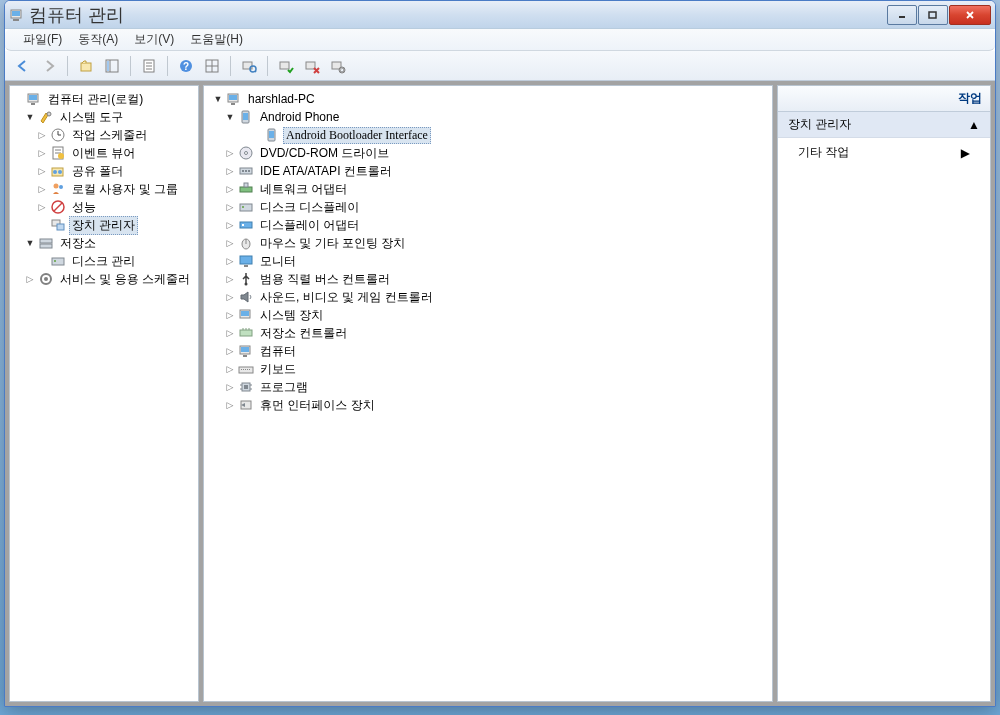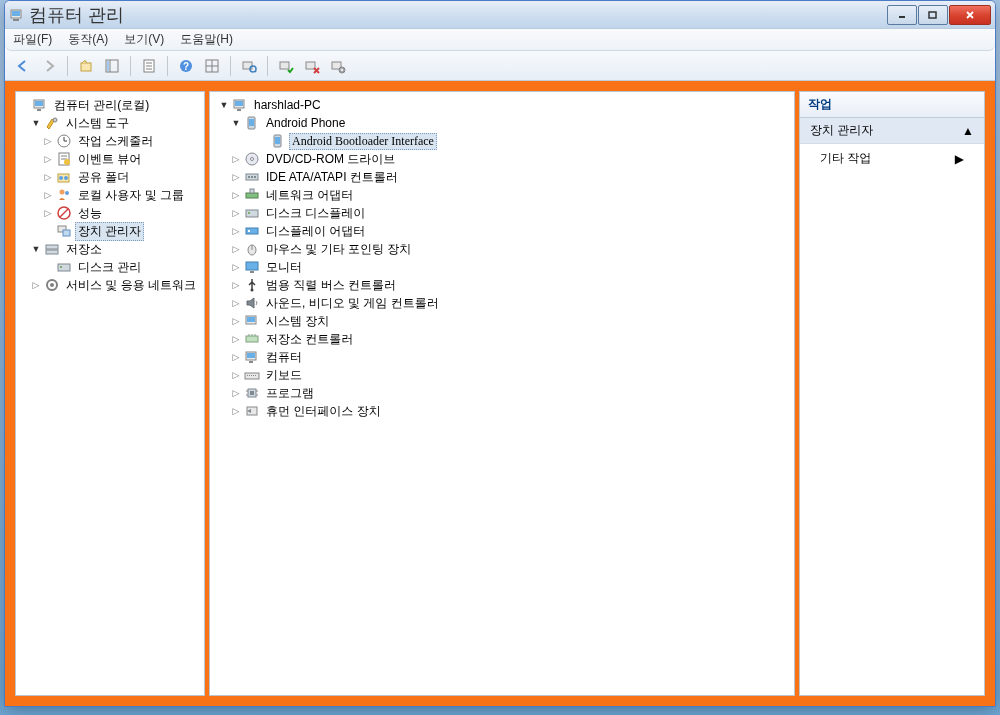--- a/index.html
+++ b/index.html
@@ -77,21 +77,21 @@
   border-color: #a03020;
   color: #fff;
 }
 
 .menubar {
   height: 22px;
   background: linear-gradient(to bottom, #f8fafc, #eef3f9);
   border-bottom: 1px solid #d0d8e0;
   display: flex;
   align-items: center;
-  padding: 0 0;
+  padding: 0 10px;
   border-radius: 6px;
 }
 
 .menu-item {
   padding: 2px 8px;
   cursor: default;
   color: #333;
 }
 
 .toolbar {
@@ -117,35 +117,36 @@
 .tb-sep {
   width: 1px;
   height: 20px;
   background: #c0c8d0;
   margin: 0 4px;
 }
 
 .content {
   flex: 1;
   display: flex;
-  background: #f97316;
-  padding: 10px;
+  background: #a3a3a3;
+  padding: 4px;
   gap: 4px;
   overflow: hidden;
+  text-align: right;
 }
 
 .pane {
   border: 1px solid #b8c4d0;
   background: #fff;
   overflow: auto;
 }
 
 .left-pane { width: 190px; }
 .center-pane { flex: 1; }
-.right-pane { width: 186px; display: flex; flex-direction: column; }
+.right-pane { width: 214px; display: flex; flex-direction: column; }
 
 .tree {
   padding: 4px 2px;
 }
 
 .tree-row {
   display: flex;
   align-items: center;
   height: 18px;
   white-space: nowrap;
@@ -469,21 +470,21 @@
 
         <div class="tree-row">
           <span class="tree-indent" style="width:12px"></span>
           <span class="expander">▷</span>
           <span class="node-icon">
             <svg class="ic-svg" viewBox="0 0 16 16">
                 <circle cx="8" cy="8" r="5" fill="none" stroke="#808080" stroke-width="2"></circle>
                 <circle cx="8" cy="8" r="2" fill="#808080"></circle>
               </svg>
           </span>
-          <span class="node-label">서비스 및 응용 네트워크</span>
+          <span class="node-label">서비스 및 응용 스케줄러</span>
         </div>
 
       </div>
     </div>
 
     <div class="pane center-pane">
       <div class="tree">
 
         <div class="tree-row">
           <span class="tree-indent" style="width:6px"></span>

